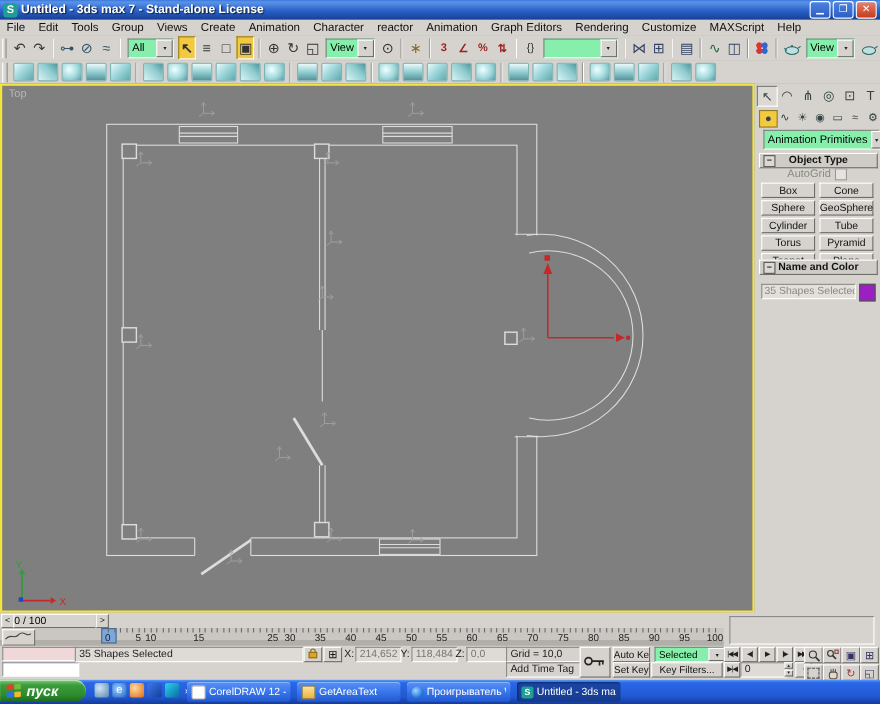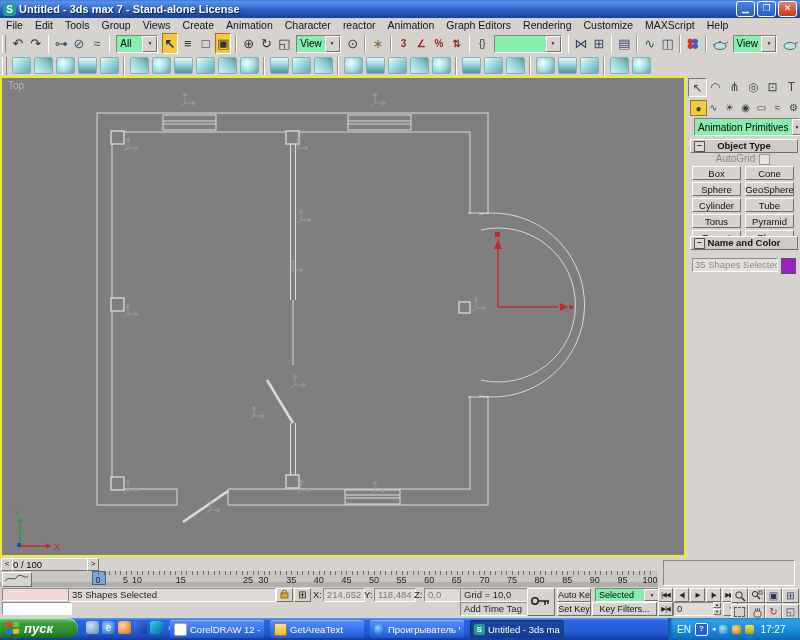--- a/index.html
+++ b/index.html
@@ -692,24 +692,15 @@
         </div>
         <div class="task" style="left: 370px;">
           <span class="ticon wmp"></span>
           <span class="tlabel">Проигрыватель Win...</span>
         </div>
         <div class="task active" style="left: 470px;">
           <span class="ticon max">S</span>
           <span class="tlabel">Untitled - 3ds max 7 ...</span>
         </div>
       </div>
-    <div id="tray">
-      <span id="tray-lang">EN</span>
-      <span id="tray-help">?</span>
-      <span style="font-size:7px">◂</span>
-      <span class="trayic" style="background:radial-gradient(circle at 35% 35%,#aee4ff,#1a7ac8)"></span>
-      <span class="trayic" style="background:radial-gradient(circle at 35% 35%,#ffd27a,#d87a10)"></span>
-      <span class="trayic" style="background:linear-gradient(#e8e84a,#b8a010)"></span>
-      <span id="tray-clock">17:27</span>
-    </div>
   </div>
 
 </div>
 
 </body></html>

